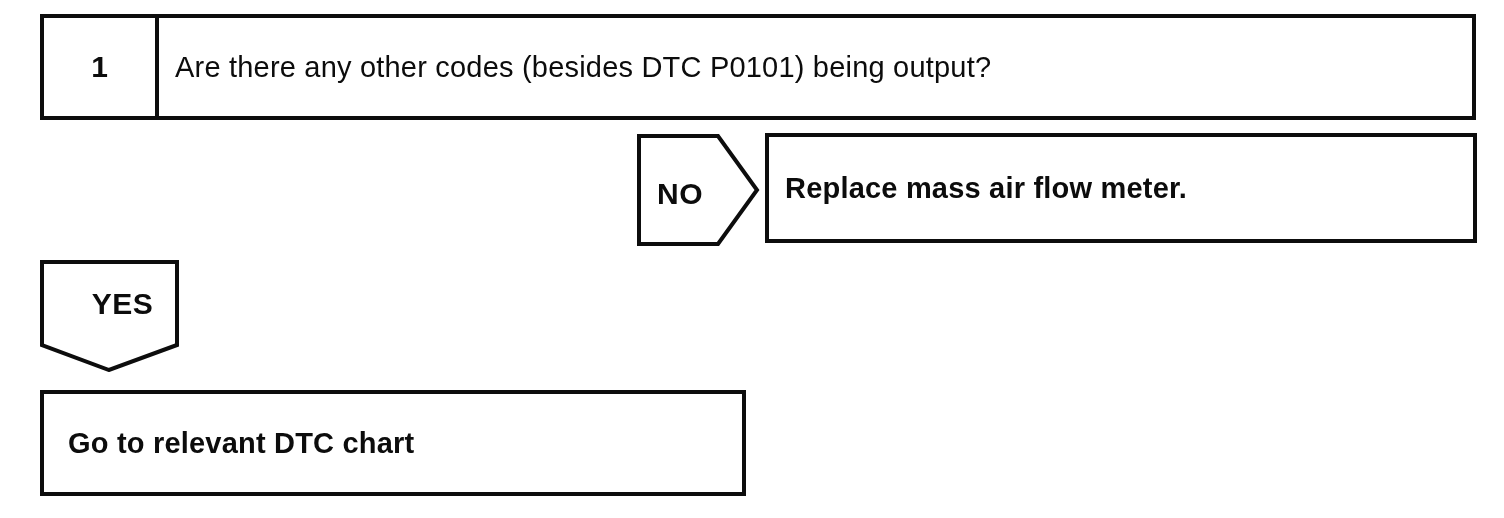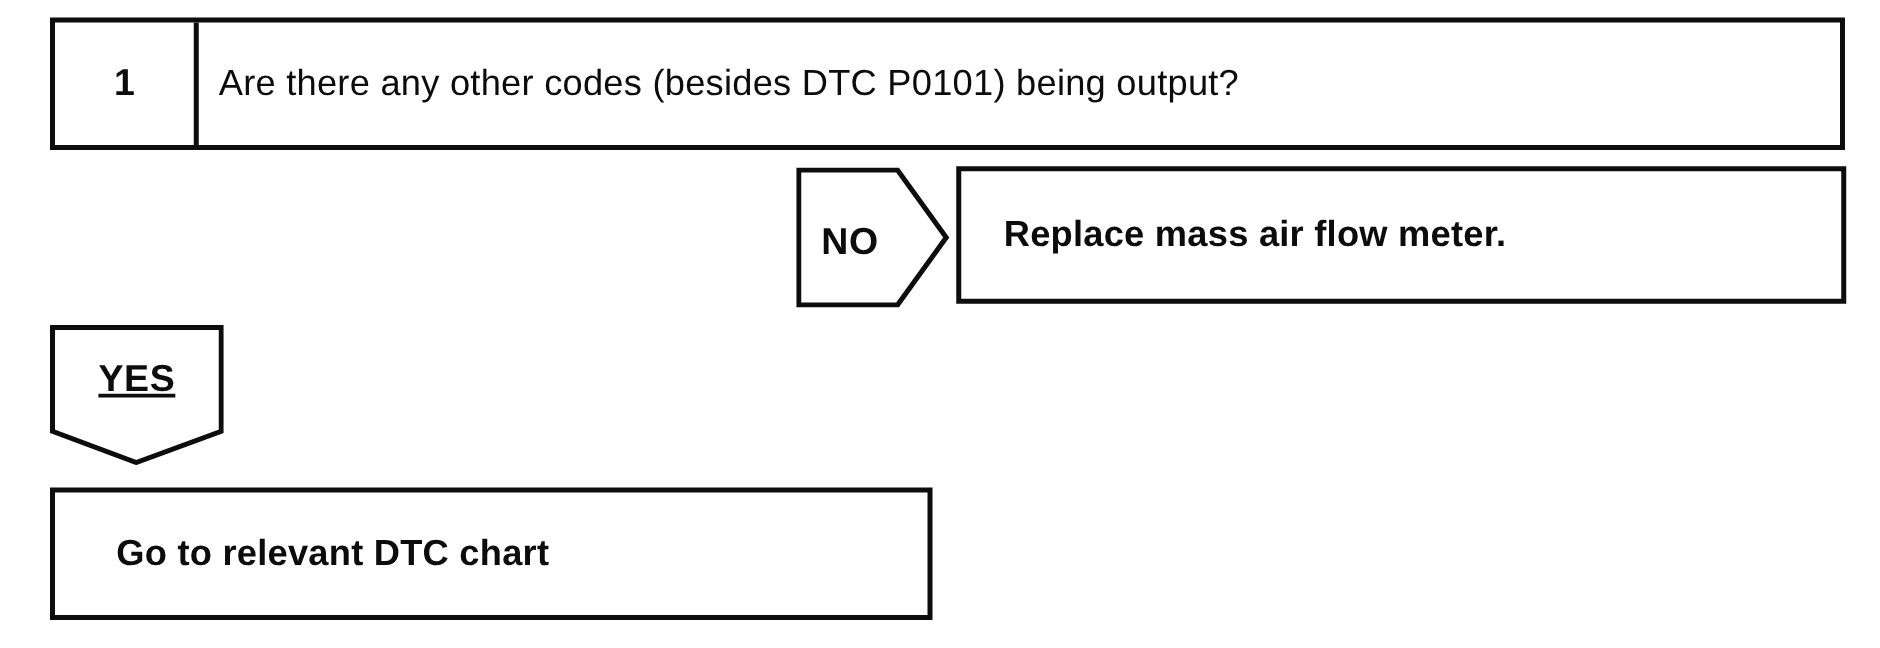--- a/index.html
+++ b/index.html
@@ -62,29 +62,28 @@
     letter-spacing: 0.5px;
   }
   .no-pent   { left: 637px; top: 134px; }
   .no-label  { left: 637px; top: 146px; width: 86px;  height: 96px; }
   .replace-box {
     left: 765px;
     top: 133px;
     width: 712px;
     height: 110px;
   }
-  .replace-box .action-text { padding-left: 16px; margin-left: 18px; }
+  .replace-box .action-text { padding-left: 16px; }
   .yes-pent  { left: 40px;  top: 260px; }
-  .yes-label { left: 40px;  top: 260px; width: 139px; height: 87px; text-decoration: underline; }
+  .yes-label { left: 53px;  top: 260px; width: 139px; height: 87px; }
   .goto-box {
     left: 40px;
     top: 390px;
     width: 706px;
     height: 106px;
-    padding-left: 25px;
   }
   .goto-box .action-text { padding-left: 24px; }
   .action-text {
     font-size: 29px;
     font-weight: bold;
     letter-spacing: 0.2px;
   }
   .pent polygon {
     fill: #ffffff;
     stroke: #0d0d0d;

